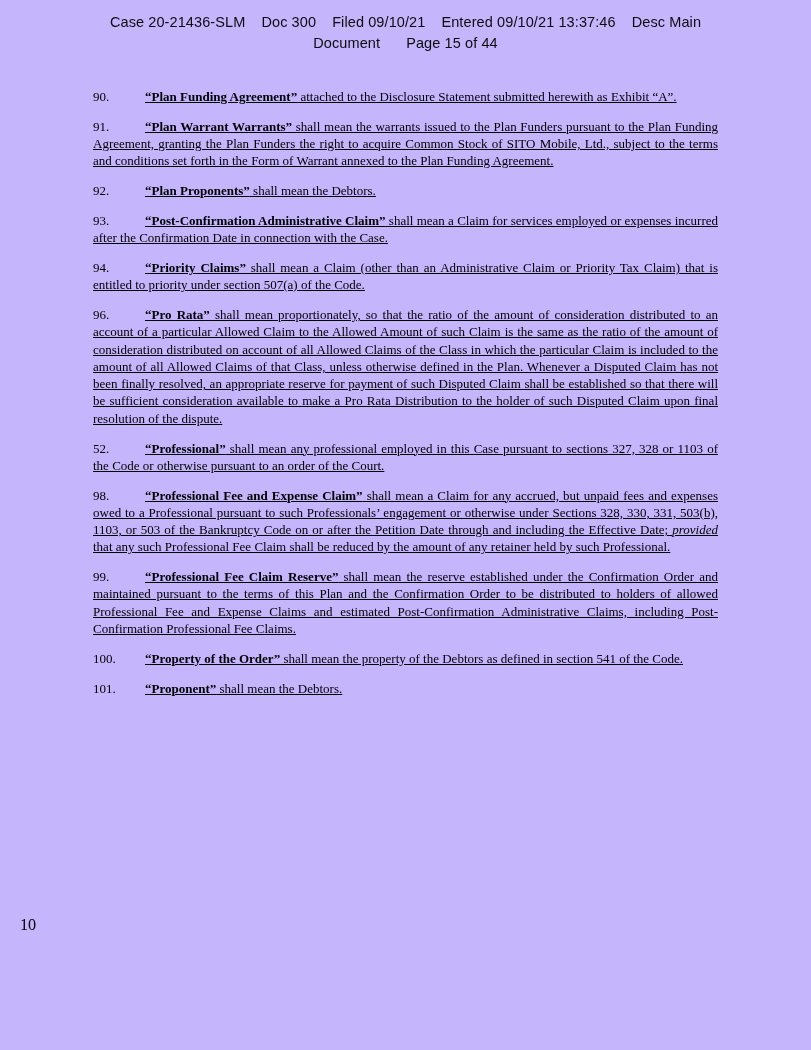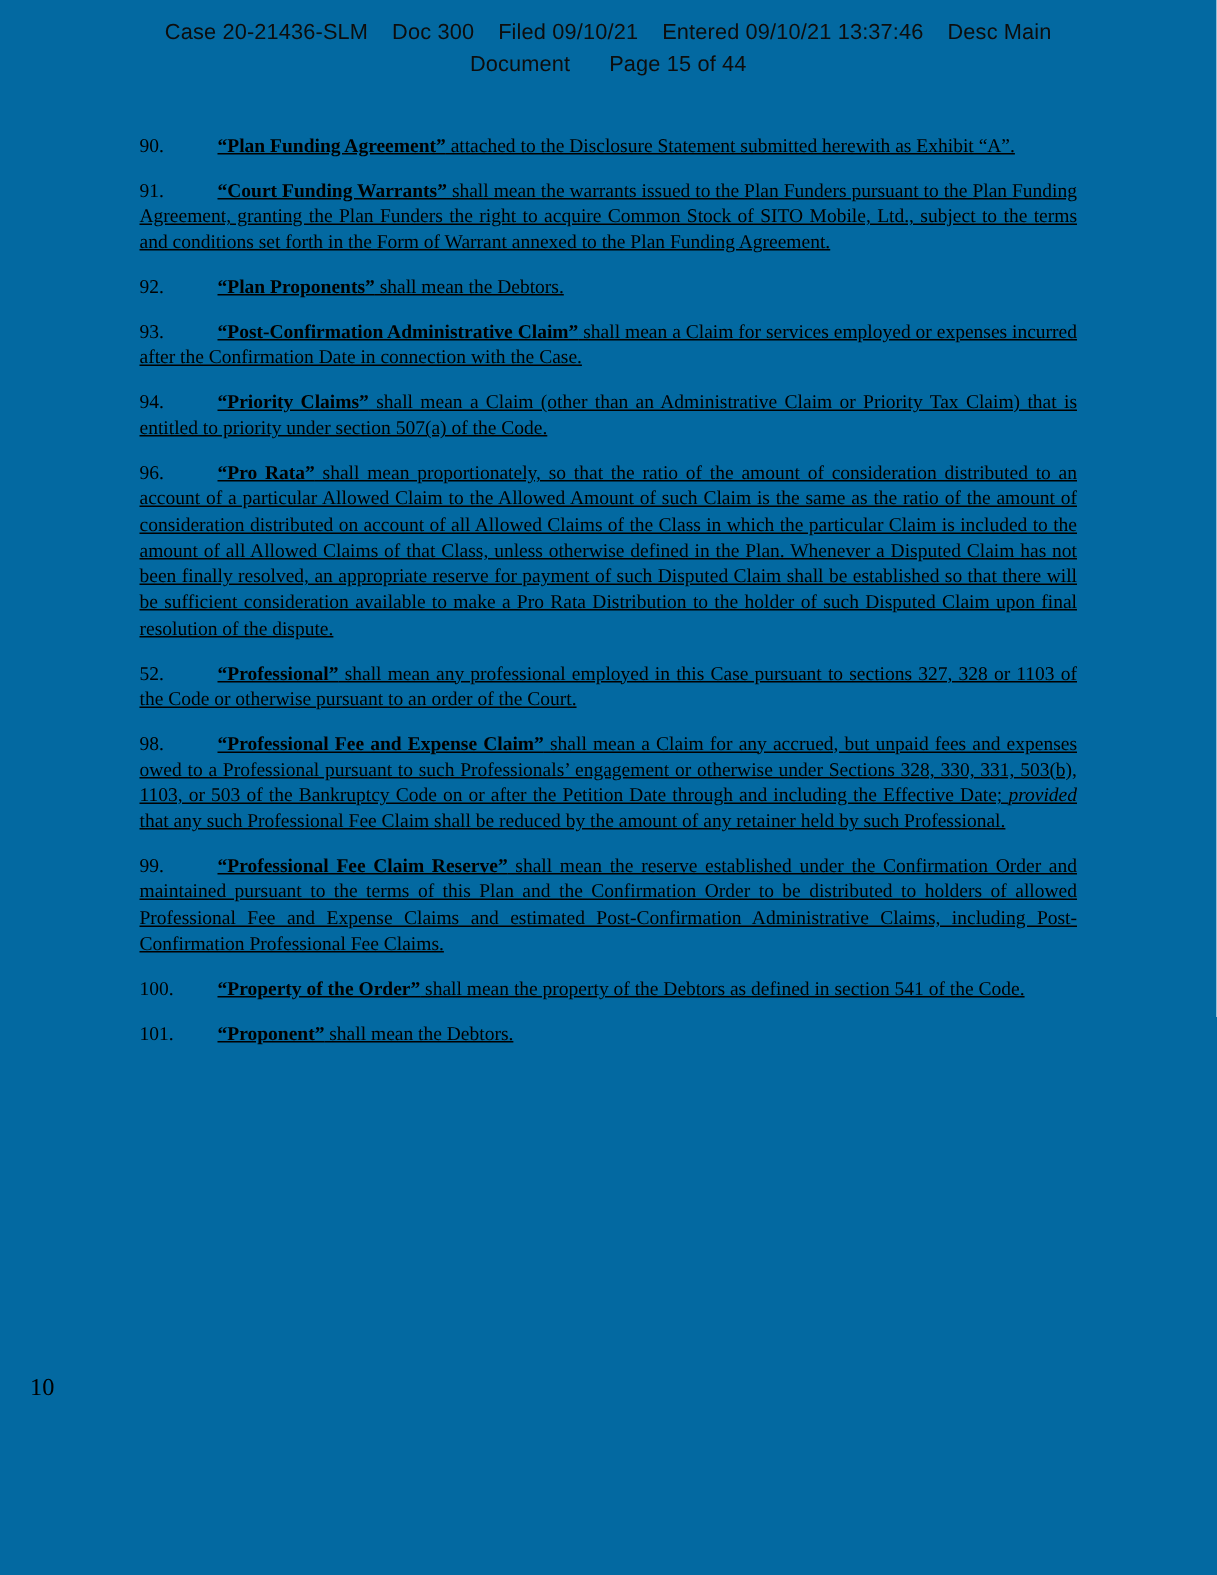--- a/index.html
+++ b/index.html
@@ -11,21 +11,21 @@
     width: 811px;
     height: 1050px;
     font-family: "Liberation Serif", serif;
     color: #000000;
   }
   .page {
     position: relative;
     width: 811px;
     height: 1050px;
     box-sizing: border-box;
-    background: #0369a1;
+    background: #c4b5fd;
     overflow: hidden;
   }
   .header-stamp {
     position: absolute;
     top: 12px;
     left: 0;
     width: 811px;
     text-align: center;
     font-family: "Liberation Sans", sans-serif;
     font-size: 14.5px;
@@ -95,21 +95,21 @@
     </div>
   </div>
 
   <div class="body-area">
 
     <p class="para">
       <span class="num">90.</span><span class="term">“Plan Funding Agreement”</span><span> attached to the Disclosure Statement submitted herewith as Exhibit “A”.</span>
     </p>
 
     <p class="para">
-      <span class="num">91.</span><span class="term">“Court Funding Warrants”</span><span> shall mean the warrants issued to the Plan Funders pursuant to the Plan Funding Agreement, granting the Plan Funders the right to acquire Common Stock of SITO Mobile, Ltd., subject to the terms and conditions set forth in the Form of Warrant annexed to the Plan Funding Agreement.</span>
+      <span class="num">91.</span><span class="term">“Plan Warrant Warrants”</span><span> shall mean the warrants issued to the Plan Funders pursuant to the Plan Funding Agreement, granting the Plan Funders the right to acquire Common Stock of SITO Mobile, Ltd., subject to the terms and conditions set forth in the Form of Warrant annexed to the Plan Funding Agreement.</span>
     </p>
 
     <p class="para">
       <span class="num">92.</span><span class="term">“Plan Proponents”</span><span> shall mean the Debtors.</span>
     </p>
 
     <p class="para">
       <span class="num">93.</span><span class="term">“Post-Confirmation Administrative Claim”</span><span> shall mean a Claim for services employed or expenses incurred after the Confirmation Date in connection with the Case.</span>
     </p>
 

